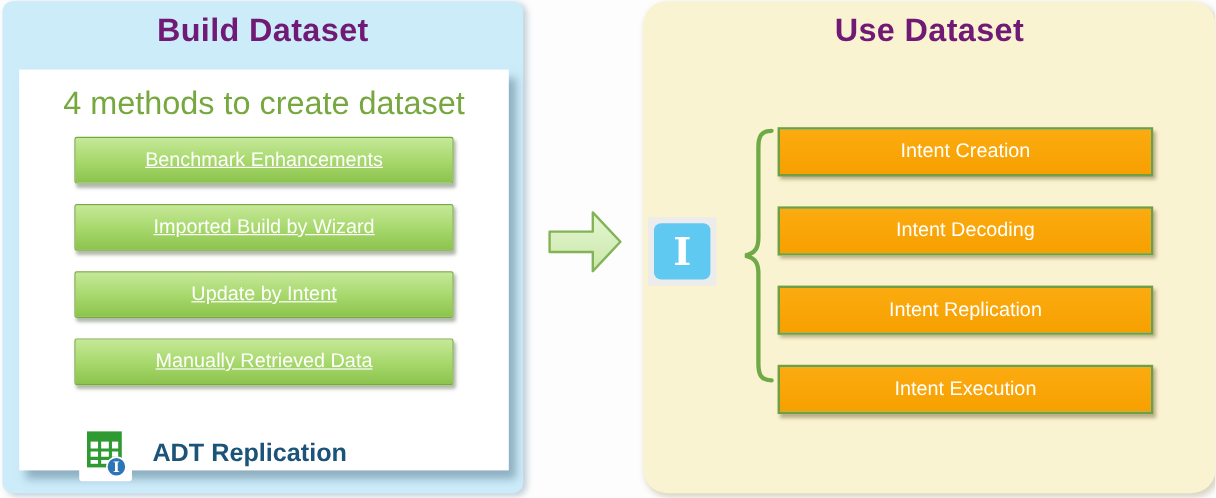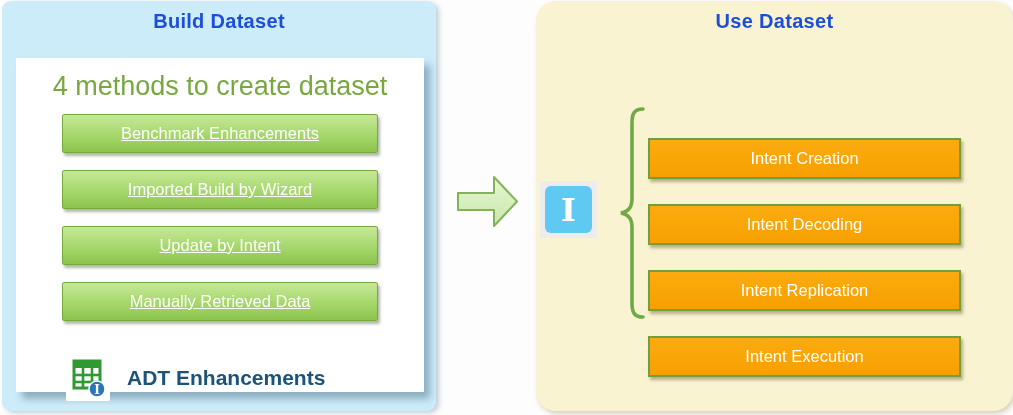--- a/index.html
+++ b/index.html
@@ -7,22 +7,22 @@
     position:relative;width:1013px;height:415px;background:#fdfdfd;
     overflow:hidden;font-family:"Liberation Sans",sans-serif;
   }
   
   .panel-left{
     position:absolute;left:2px;top:1px;width:434px;height:410px;
     background:#cdecfa;border-radius:9px;
     box-shadow:3px 2px 5px rgba(120,150,170,.45);
   }
   .panel-title{
-    text-align:center;padding-top:9px;font-size:20px;font-weight:bold;
-    color:#1d4ed8;letter-spacing:.3px;
+    text-align:center;padding-top:9px;font-size:27px;font-weight:bold;
+    color:#701a75;letter-spacing:.3px;
   }
   .methods-card{
     position:absolute;left:14px;top:57px;width:408px;height:334px;
     background:#ffffff;box-shadow:6px 7px 7px rgba(90,125,145,.55);
   }
   .card-heading{
     color:#77a840;font-size:27px;text-align:center;margin-top:13px;
     font-weight:400;
   }
   .methods{
@@ -58,21 +58,21 @@
   }
   .intent-tile{
     width:47px;height:47px;background:#5fc9f2;border-radius:6px;
     display:flex;align-items:center;justify-content:center;
     color:#ffffff;font-family:"DejaVu Serif",serif;font-weight:bold;font-size:32px;
     line-height:1;
   }
   .brace{position:absolute;left:80px;top:104px;}
   .intents{
     position:absolute;left:112px;top:105px;width:313px;
-    display:flex;flex-direction:column;gap:25px;margin-top:32px;
+    display:flex;flex-direction:column;gap:25px;
   }
   .intent-box{
     height:37px;display:flex;align-items:center;justify-content:center;
     background:linear-gradient(180deg,#fbab10 0%,#f7a000 100%);
     border:2px solid #6f9f42;
     box-shadow:2px 3px 3px rgba(90,70,20,.4);
     color:#ffffff;font-size:16.5px;
   }
 </style>
 </head>
@@ -107,21 +107,21 @@
           <rect x="4" y="3" width="26" height="27" fill="none" stroke="#2f9a32" stroke-width="3"></rect>
           <rect x="4" y="3" width="26" height="7" fill="#2f9a32"></rect>
           <line x1="13" y1="3" x2="13" y2="30" stroke="#2f9a32" stroke-width="2.6"></line>
           <line x1="22" y1="3" x2="22" y2="30" stroke="#2f9a32" stroke-width="2.6"></line>
           <line x1="4" y1="17" x2="30" y2="17" stroke="#2f9a32" stroke-width="2.6"></line>
           <line x1="4" y1="24" x2="30" y2="24" stroke="#2f9a32" stroke-width="2.6"></line>
           <circle cx="27" cy="31" r="8" fill="#2e75b6" stroke="#ffffff" stroke-width="1.4"></circle>
           <text x="27" y="35.5" text-anchor="middle" fill="#ffffff" font-family="DejaVu Serif, serif" font-weight="bold" font-size="12">I</text>
         </svg>
       </div>
-      <div class="adt-label">ADT Enhancements</div>
+      <div class="adt-label">ADT Replication</div>
     </div>
   </div>
 
   <div class="flow-arrow">
     <svg width="66" height="60" viewBox="0 0 66 60" aria-hidden="true">
       <defs>
         <linearGradient id="agrad" x1="0" y1="0" x2="0" y2="1">
           <stop offset="0" stop-color="#e6f6d3"></stop>
           <stop offset="1" stop-color="#c9e7a9"></stop>
         </linearGradient>

